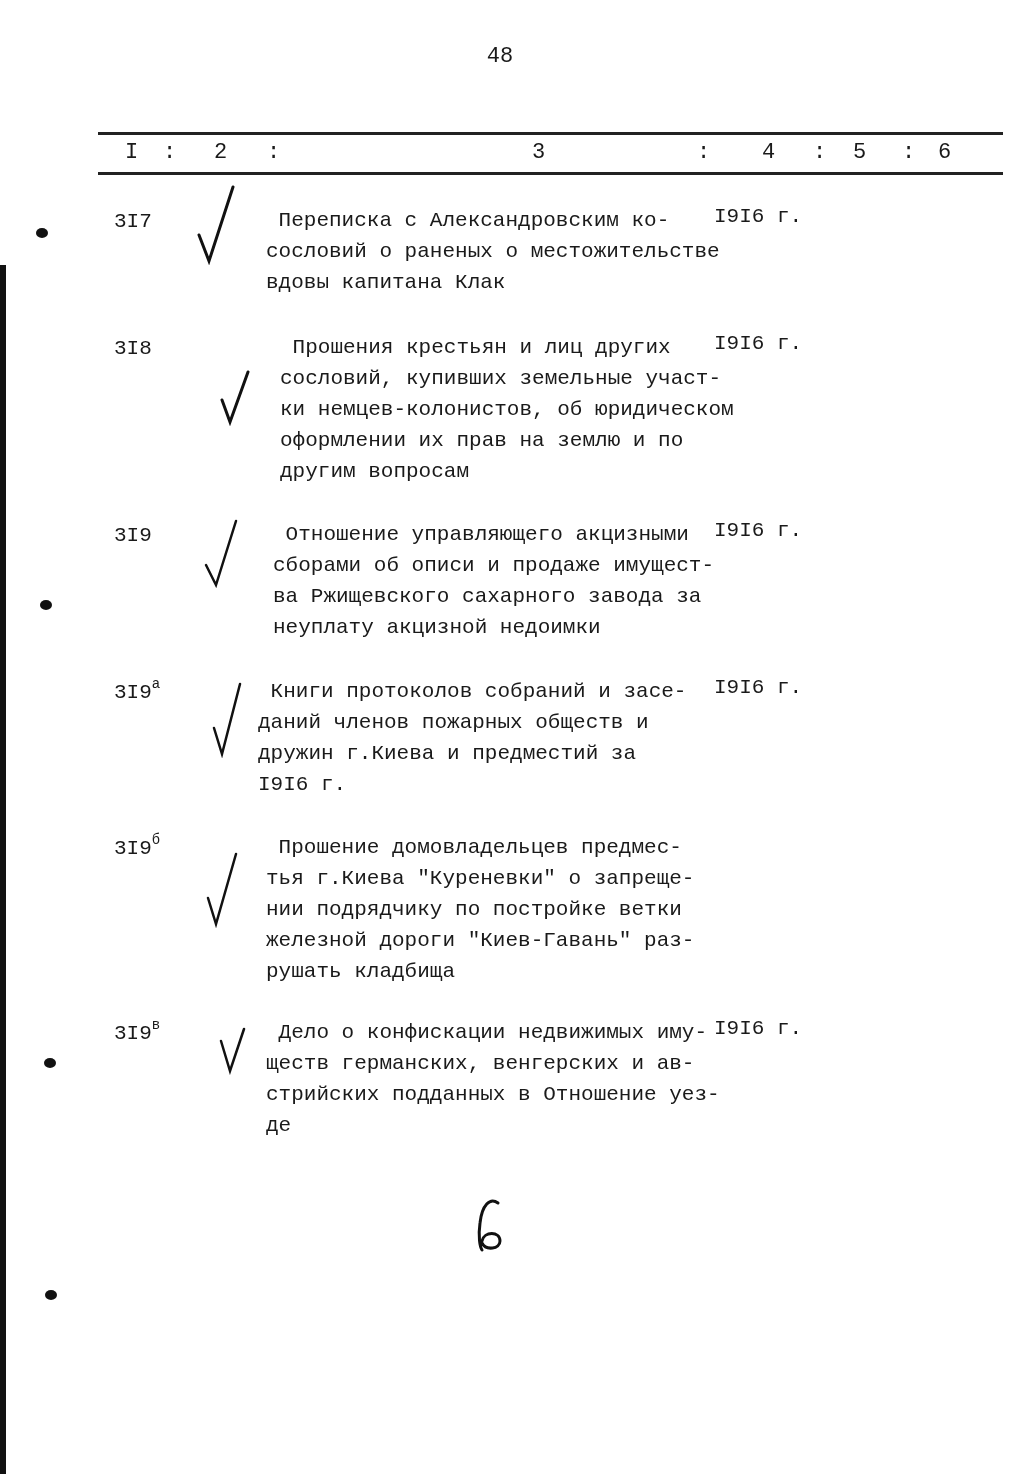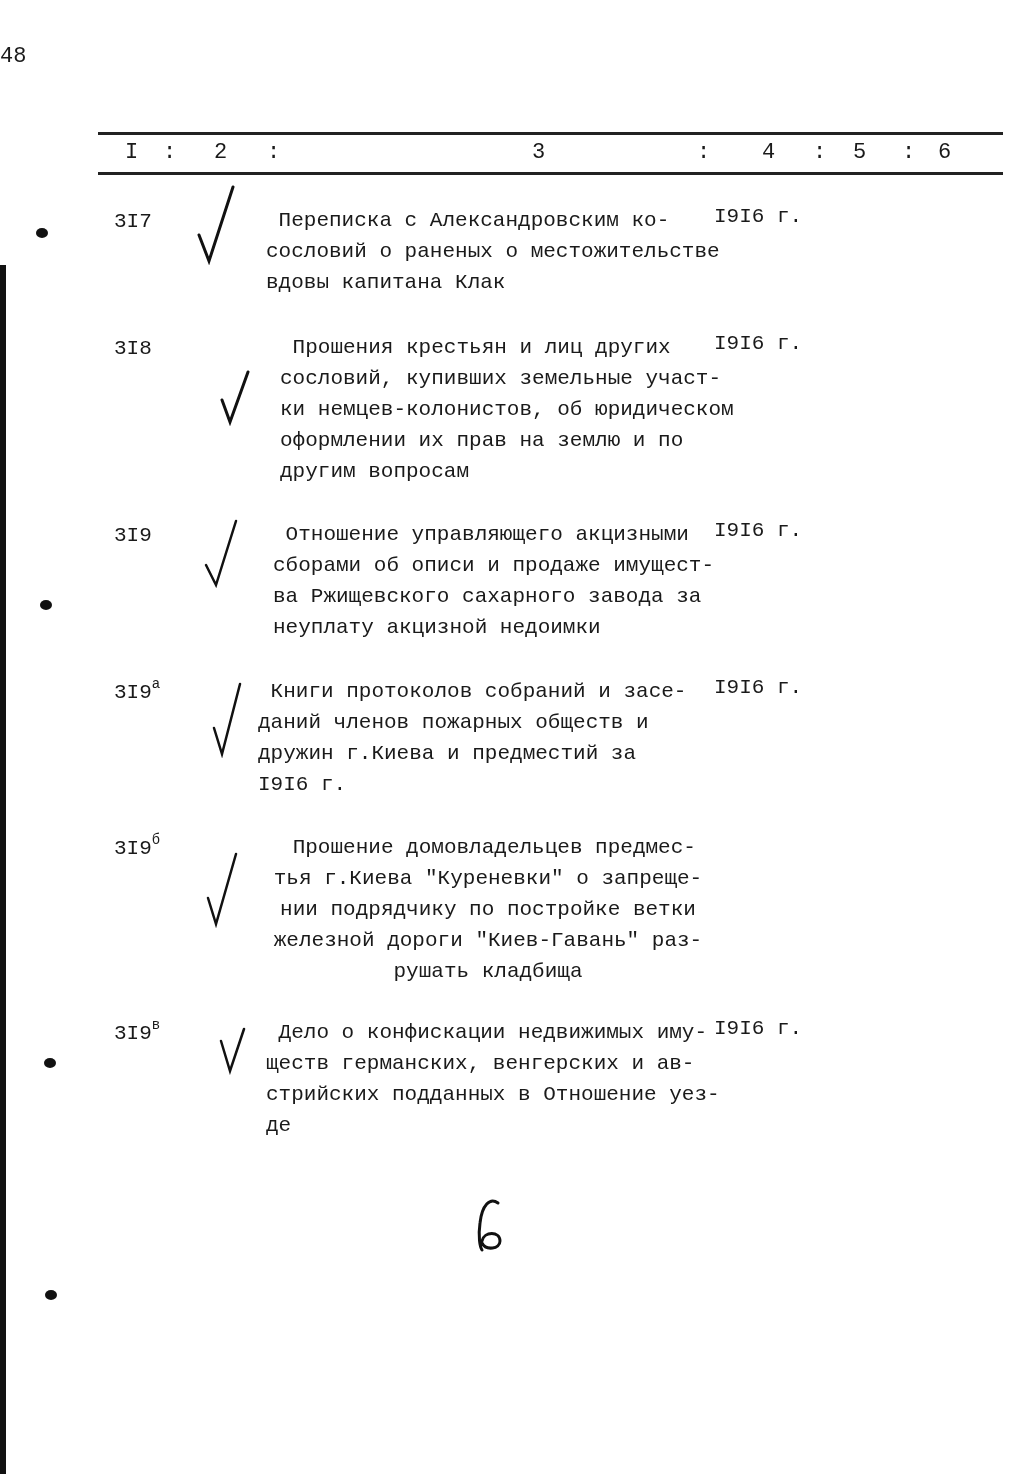--- a/index.html
+++ b/index.html
@@ -1,21 +1,21 @@
 <!DOCTYPE html>
 <html><head>
   <meta charset="utf-8">
   <style>
     html, body { margin: 0; padding: 0; }
     body {
       width: 1024px; height: 1474px; background: #ffffff; position: relative; overflow: hidden;
       font-family: "Liberation Mono", "DejaVu Sans Mono", monospace; color: #1a1a1a;
     }
     .edge { position: absolute; left: 0; top: 265px; width: 6px; height: 1209px; background: #111; }
-    .page-number { position: absolute; top: 44px; left: 0; width: 1000px; text-align: left; font-size: 22px; }
+    .page-number { position: absolute; top: 44px; left: 0; width: 1000px; text-align: center; font-size: 22px; }
     .rule { position: absolute; left: 98px; width: 905px; height: 3px; background: #222; }
     .rule.top { top: 132px; }
     .rule.bottom { top: 172px; }
     .col-head { position: absolute; top: 140px; font-size: 22px; }
     .entry { position: absolute; left: 0; width: 1024px; }
     .entry .num { position: absolute; left: 114px; font-size: 21px; }
     .entry .num sup { font-size: 14px; vertical-align: 10px; }
     .entry .text { position: absolute; left: 266px; width: 460px; font-size: 21px; line-height: 31px; white-space: pre; }
     .entry .year { position: absolute; left: 714px; font-size: 21px; }
     .check { position: absolute; }
@@ -107,21 +107,21 @@
   <span class="year">I9I6 г.</span>
 </div>
 
 <div class="entry" style="top:832px;">
   <span class="num"><span>3I9</span><sup>б</sup></span>
   <span class="check" style="left:204px;top:20px;">
     <svg width="38" height="76" viewBox="0 0 38 76">
         <path d="M4 46 L12 72 L32 2" fill="none" stroke="#111" stroke-width="2.5" stroke-linecap="round"></path>
       </svg>
   </span>
-  <span class="text" style="left:258px;text-align:center;"> Прошение домовладельцев предмес-
+  <span class="text" style="left:266px;"> Прошение домовладельцев предмес-
 тья г.Киева "Куреневки" о запреще-
 нии подрядчику по постройке ветки
 железной дороги "Киев-Гавань" раз-
 рушать кладбища</span>
   <span class="year"></span>
 </div>
 
 <div class="entry" style="top:1017px;">
   <span class="num"><span>3I9</span><sup>в</sup></span>
   <span class="check" style="left:218px;top:10px;">

